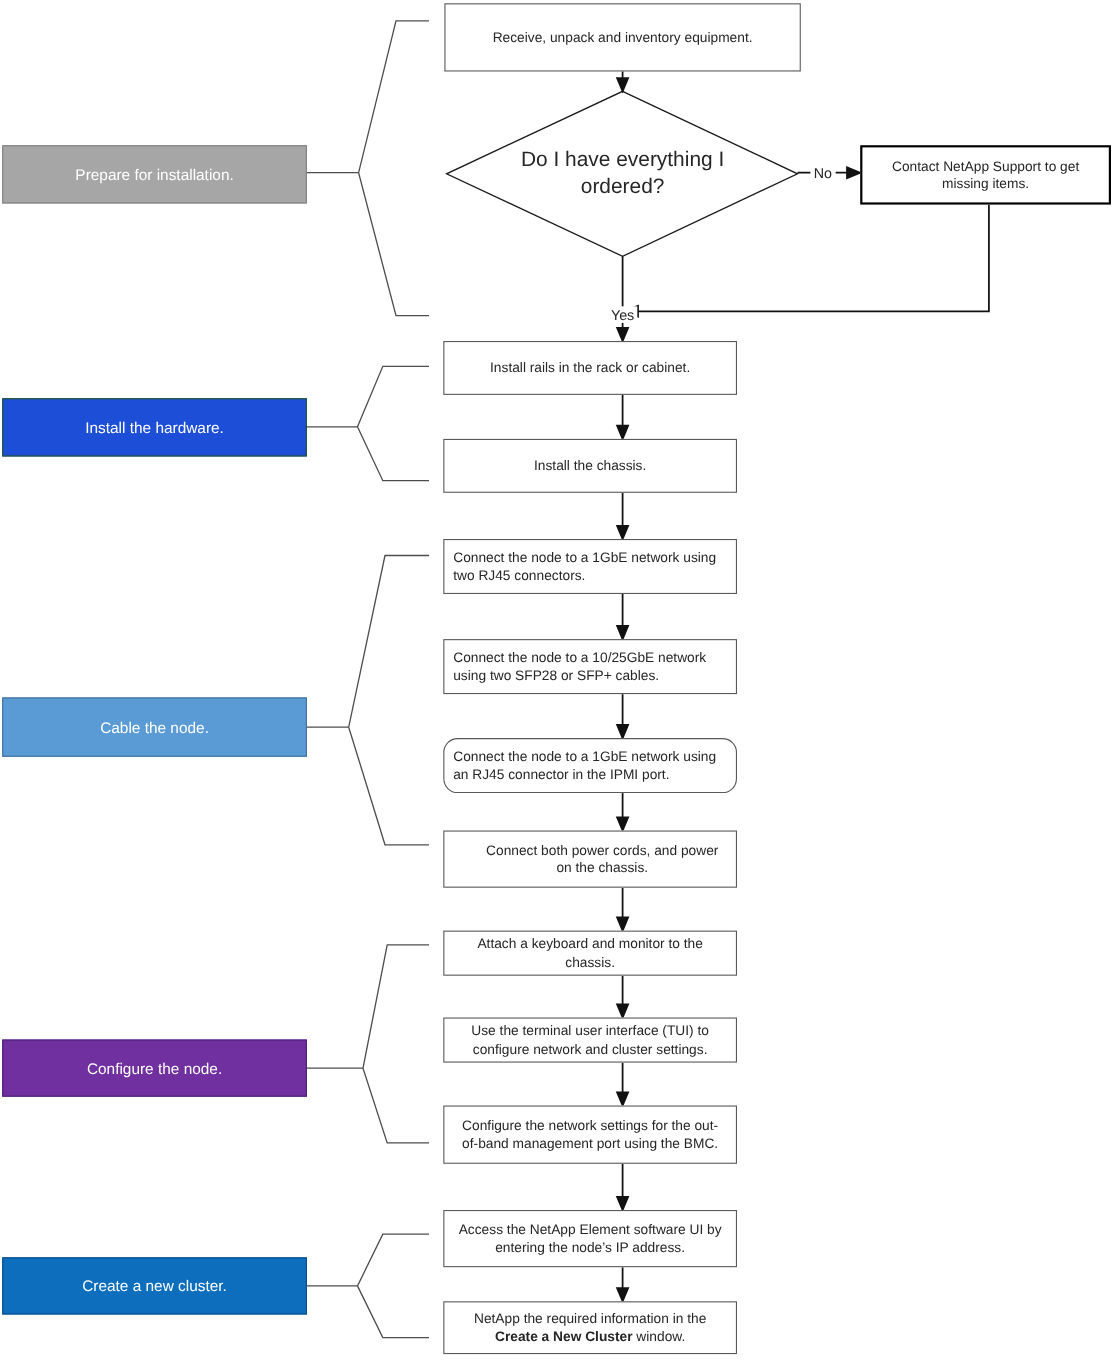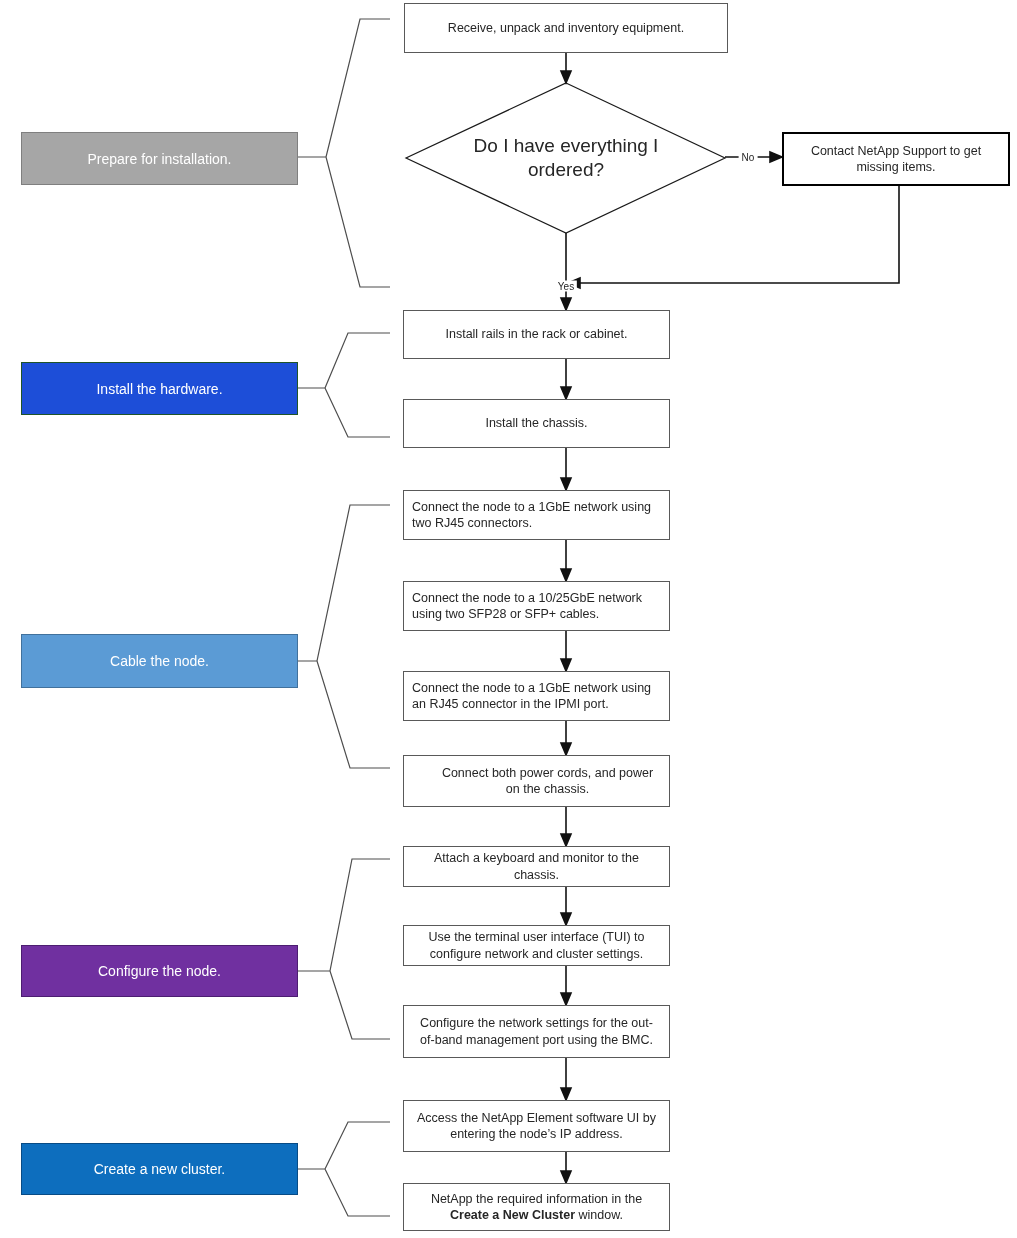--- a/index.html
+++ b/index.html
@@ -8,21 +8,21 @@
     font-family:"Liberation Sans","DejaVu Sans",sans-serif;color:#262626;
     overflow:hidden;
   }
   .layer{position:absolute;left:0;top:0;width:1017px;height:1238px;}
   svg.layer{z-index:1;pointer-events:none;}
 
   .stage-box{
     position:absolute;left:2px;width:277px;z-index:2;
     display:flex;align-items:center;justify-content:center;
     color:#ffffff;font-size:14px;text-align:center;
-    border:1px solid #000;box-sizing:border-box;margin-left:19px;
+    border:1px solid #000;box-sizing:border-box;
   }
   .flow-box{
     position:absolute;left:403px;width:267px;z-index:2;background:#ffffff;
     border:1px solid #595959;box-sizing:border-box;
     display:flex;align-items:center;justify-content:center;
     font-size:12.5px;line-height:1.3;text-align:center;padding:2px 10px;
   }
   .flow-box.left-text{justify-content:flex-start;text-align:left;padding:2px 8px;}
   .support-box{
     position:absolute;left:782px;top:132px;width:228px;height:54px;z-index:2;
@@ -30,21 +30,21 @@
     display:flex;align-items:center;justify-content:center;
     font-size:12.5px;line-height:1.3;text-align:center;padding:2px 8px;
   }
   .decision-label{
     position:absolute;left:436px;top:120px;width:260px;z-index:2;
     text-align:center;font-size:19px;line-height:1.25;
     display:flex;align-items:center;justify-content:center;height:76px;
   }
   .edge-label{
     position:absolute;z-index:3;background:#ffffff;padding:0 3px;
-    font-size:10px;transform:translate(-50%,-50%);
+    font-size:13px;transform:translate(-50%,-50%);
   }
   .bold{font-weight:bold;}
 </style>
 </head>
 <body>
 
 <svg class="layer" width="1017" height="1238" viewBox="0 0 1017 1238">
 
   <path d="M390,19 L360,19 L326,157 L360,287 L390,287 M279,157 L326,157" fill="none" stroke="#4d4d4d" stroke-width="1.2"></path>
   <path d="M390,333 L348,333 L325,388 L348,437 L390,437 M279,388 L325,388" fill="none" stroke="#4d4d4d" stroke-width="1.2"></path>
@@ -101,21 +101,21 @@
 <div class="stage-box" style="top: 634px; height: 54px; background-color: rgb(91, 155, 213); border-color: rgb(65, 113, 156);">
   <span>Cable the node.</span>
 </div>
 <div class="stage-box" style="top: 945px; height: 52px; background-color: rgb(112, 48, 160); border-color: rgb(76, 30, 113);">
   <span>Configure the node.</span>
 </div>
 <div class="stage-box" style="top: 1143px; height: 52px; background-color: rgb(13, 110, 190); border-color: rgb(8, 75, 133);">
   <span>Create a new cluster.</span>
 </div>
 
-<div class="flow-box" style="top:3px;height:50px;left:404px;width:324px;">
+<div class="flow-box" style="top:3px;height:62px;left:404px;width:324px;">
     <span>Receive, unpack and inventory equipment.</span>
   </div>
 
 <div class="decision-label">
     <span>Do I have everything I ordered?</span>
   </div>
 
 <div class="support-box">
     <span>Contact NetApp Support to get missing items.</span>
   </div>
@@ -132,21 +132,21 @@
   </div>
 
 <div class="flow-box left-text" style="top:490px;height:50px;align-items:center;">
     <span>Connect the node to a 1GbE network using two RJ45 connectors.</span>
   </div>
 
 <div class="flow-box left-text" style="top:581px;height:50px;">
     <span>Connect the node to a 10/25GbE network using two SFP28 or SFP+ cables.</span>
   </div>
 
-<div class="flow-box left-text" style="top:671px;height:50px;">
+<div class="flow-box left-text" style="top:671px;height:50px;border-radius:13px;">
     <span>Connect the node to a 1GbE network using an RJ45 connector in the IPMI port.</span>
   </div>
 
 <div class="flow-box" style="top:755px;height:52px;padding-left:32px;">
     <span>Connect both power cords, and power on the chassis.</span>
   </div>
 
 <div class="flow-box" style="top:846px;height:41px;">
     <span>Attach a keyboard and monitor to the chassis.</span>
   </div>

